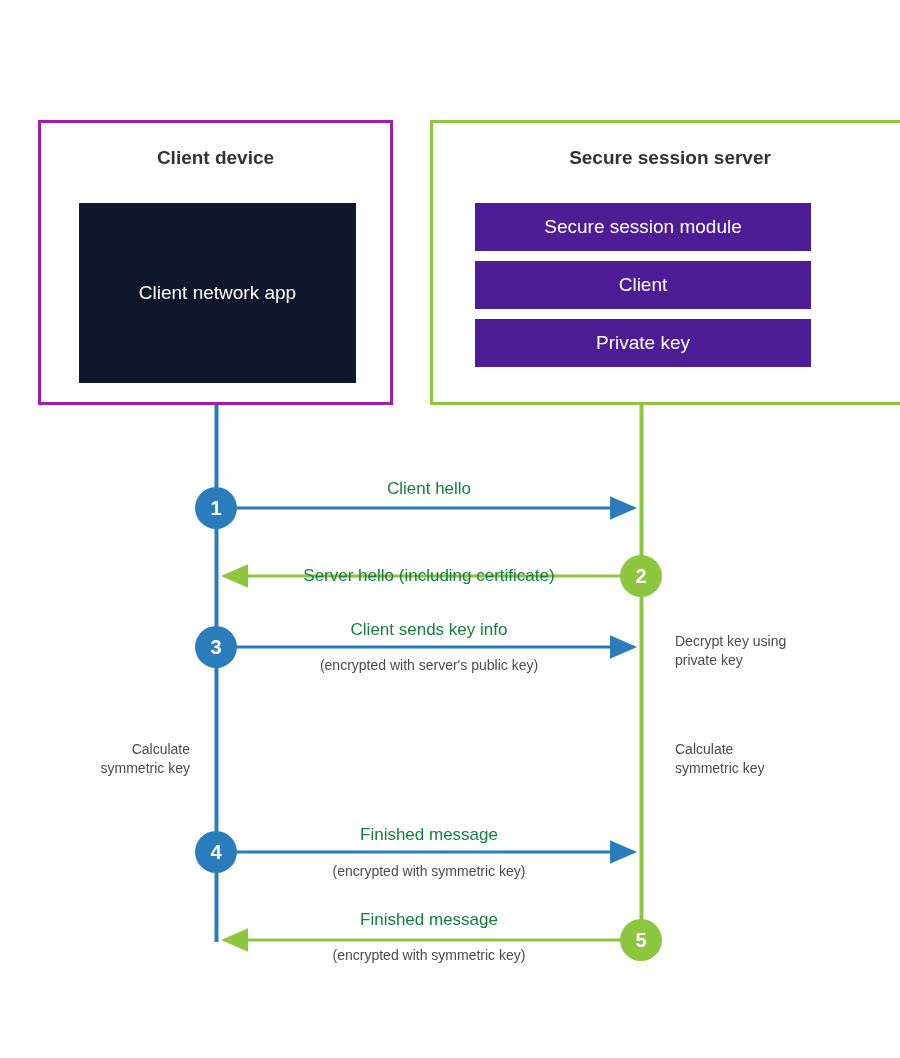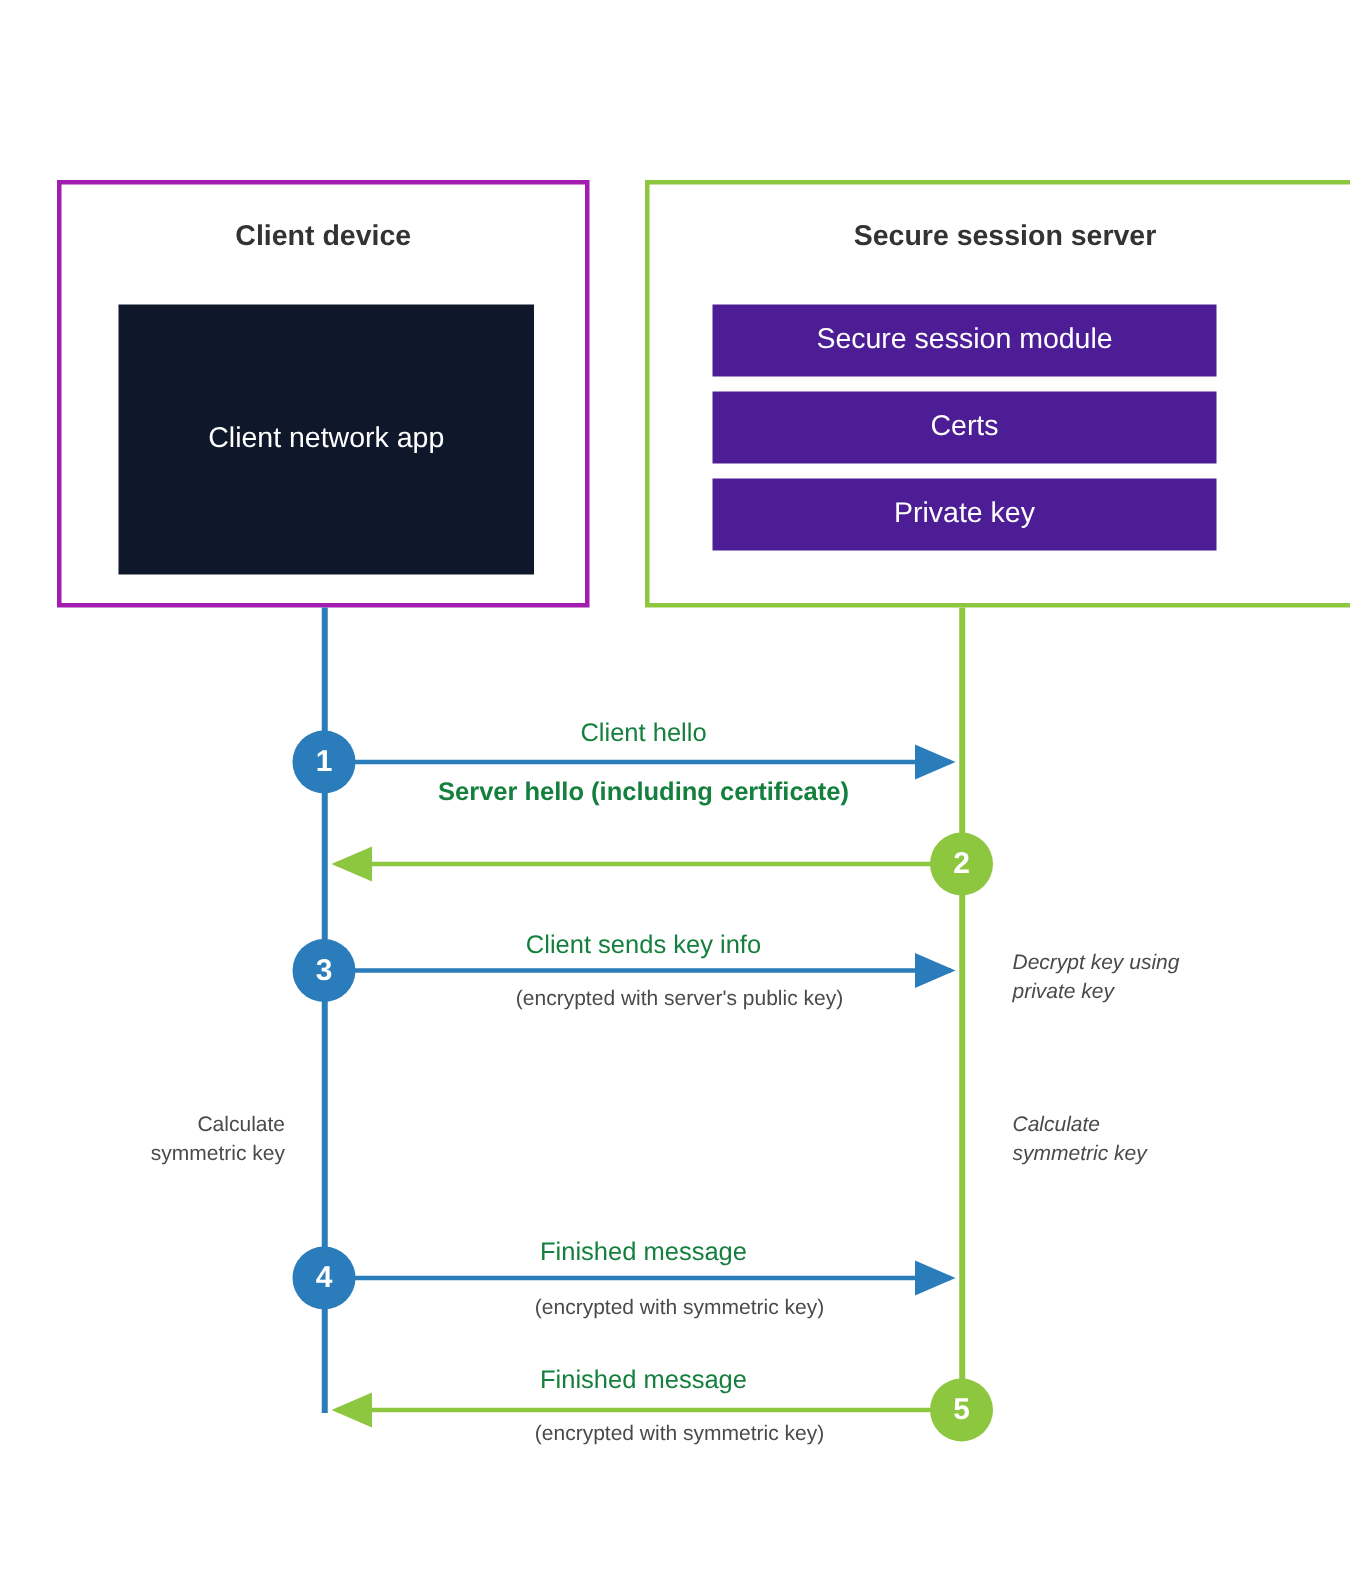--- a/index.html
+++ b/index.html
@@ -140,56 +140,54 @@
     white-space: nowrap;
     transform: translateX(-50%);
   }
   .msg-sublabel {
     position: absolute;
     text-align: left;
     color: #4a4a4a;
     font-size: 14px;
     white-space: nowrap;
     transform: translateX(-50%);
-    margin-left: 24px;
   }
 
   
   .side-note {
     position: absolute;
     color: #4a4a4a;
     font-size: 14px;
     line-height: 1.35;
     white-space: pre-line;
   }
   .side-note.right-align {
     text-align: right;
     transform: translateX(-100%);
   }
   .side-note.left-align {
     text-align: left;
-    font-style: italic;
   }
 </style>
 </head>
 <body>
 
 <div id="diagram-root">
 
 
   <div class="participant-box" id="client-box">
     <div class="box-title">Client device</div>
     <div id="client-app-block">Client network app</div>
   </div>
 
   <div class="participant-box" id="server-box">
     <div class="box-title">Secure session server</div>
     <div id="server-stack">
       <div class="server-bar">Secure session module</div>
-      <div class="server-bar">Certs</div>
+      <div class="server-bar">Client</div>
       <div class="server-bar">Private key</div>
     </div>
   </div>
 
   <svg id="wire-layer" viewBox="0 0 900 1058" xmlns="http://www.w3.org/2000/svg">
     <defs>
       <marker id="arrow-blue" markerWidth="9" markerHeight="9" refX="8" refY="4.5" orient="auto" markerUnits="strokeWidth">
         <path d="M0,0.6 L9,4.5 L0,8.4 Z" fill="#2a7cba"></path>
       </marker>
       <marker id="arrow-green" markerWidth="9" markerHeight="9" refX="8" refY="4.5" orient="auto" markerUnits="strokeWidth">
@@ -217,21 +215,21 @@
   <div class="step-circle server" style="left:620px; top:555px;">2</div>
 
   <div class="step-circle client" style="left:195px; top:626px;">3</div>
 
   <div class="step-circle client" style="left:195px; top:831px;">4</div>
 
   <div class="step-circle server" style="left:620px; top:919px;">5</div>
 
   <div class="msg-label" style="left:429px; top:479px;">Client hello</div>
 
-  <div class="msg-label" style="left:429px; top:518px;font-weight:bold;">Server hello (including certificate)</div>
+  <div class="msg-label" style="left:429px; top:566px;">Server hello (including certificate)</div>
 
   <div class="msg-label" style="left:429px; top:620px;">Client sends key info</div>
   <div class="msg-sublabel" style="left:429px; top:657px;">(encrypted with server's public key)</div>
 
   <div class="msg-label" style="left:429px; top:825px;">Finished message</div>
   <div class="msg-sublabel" style="left:429px; top:863px;">(encrypted with symmetric key)</div>
 
   <div class="msg-label" style="left:429px; top:910px;">Finished message</div>
   <div class="msg-sublabel" style="left:429px; top:947px;">(encrypted with symmetric key)</div>
 

